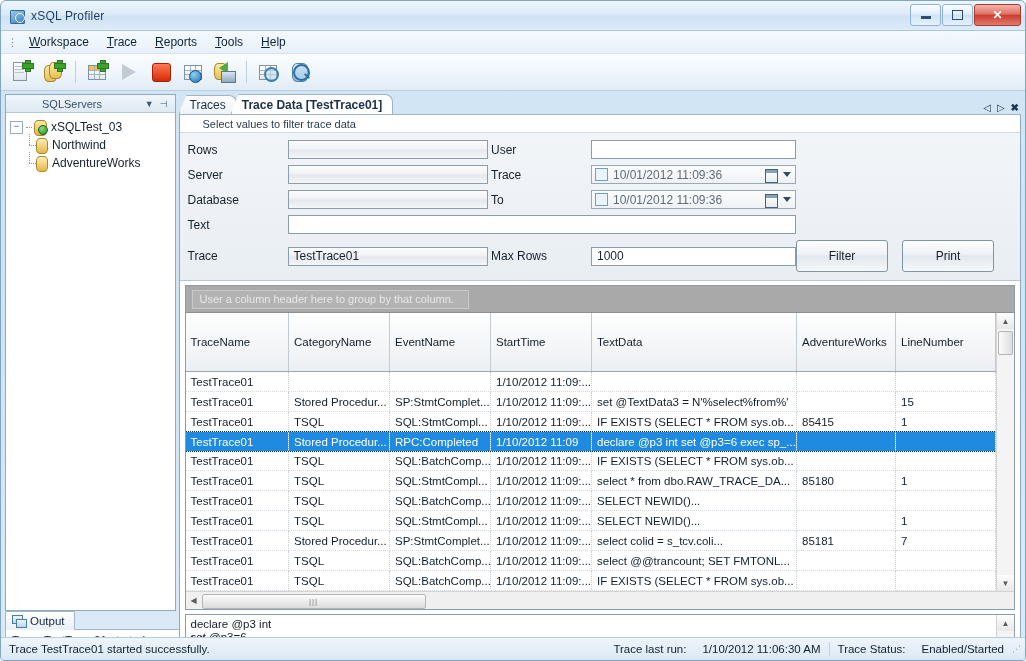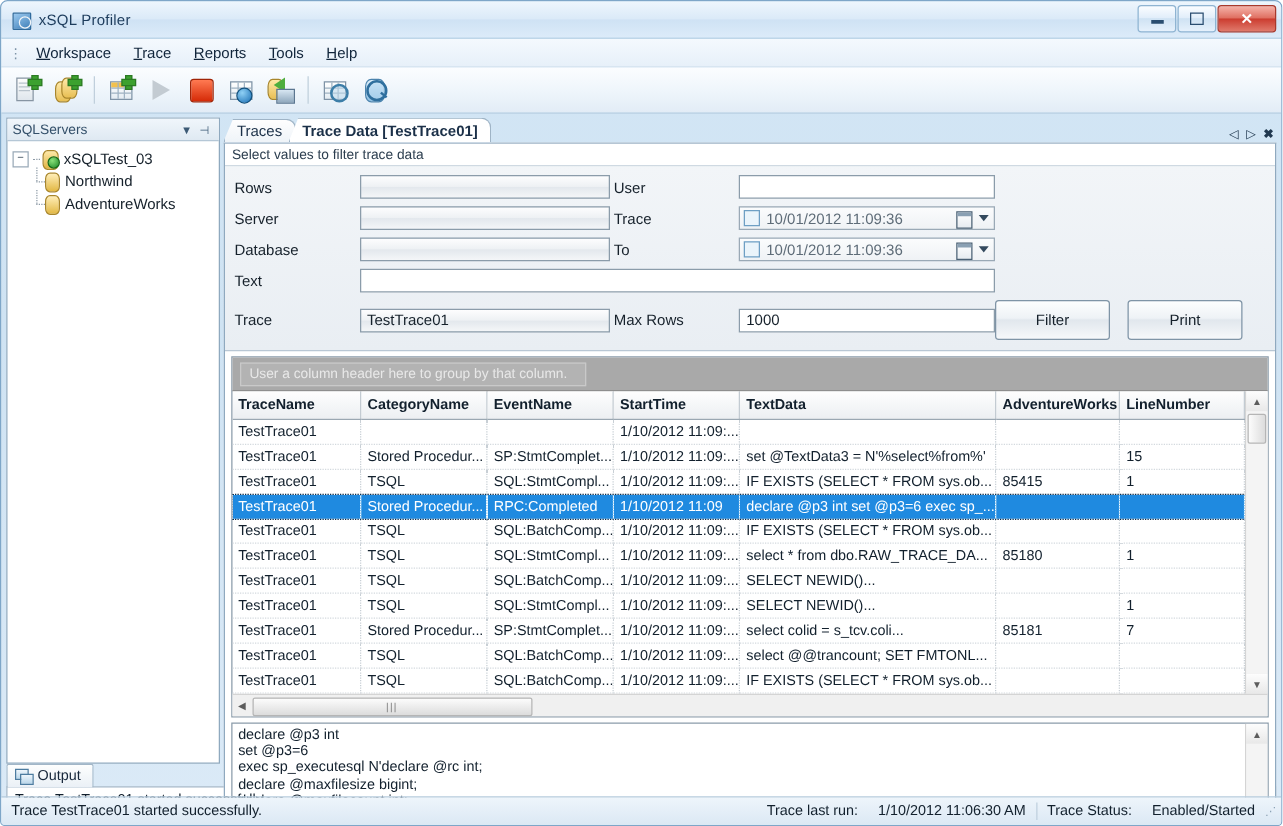--- a/index.html
+++ b/index.html
@@ -111,21 +111,21 @@
   
   .sidebar {
     width: 182px; background:#fff; border:1px solid #8fa9bf; box-sizing:border-box;
     display:flex; flex-direction:column;
   }
   .sidebar-head {
     height:17px; display:flex; align-items:center;
     background: linear-gradient(180deg,#f0f6fb,#dfe9f2);
     border-bottom:1px solid #b5c7d6; padding:0 4px; font-size:11px; color:#34506a;
   }
-  .sidebar-head .sh-title{flex:1;}
+  .sidebar-head .sh-title{flex:1;margin-left:32px;}
   .sidebar-head .sh-btn{font-size:9px;color:#3c5a75;padding:0 3px;}
   .tree { flex:1; padding: 5px 4px; font-size:12px; color:#16212b; }
   .tnode { display:flex; align-items:center; height:18px; }
   .texpand { width:11px; height:11px; border:1px solid #9aaab8; background:#fff; font-size:9px; line-height:9px; text-align:center; color:#3a4a58; margin-right:3px; }
   .tdots { width:6px; border-top:1px dotted #8d9aa6; margin-right:2px;}
   .srvicon{ width:13px;height:15px;position:relative; margin-right:4px;}
   .srvicon .c{position:absolute;left:0;top:0;width:11px;height:14px;border-radius:4px/5px;background:linear-gradient(180deg,#ffe9a8,#e0b343);border:1px solid #a9862b;}
   .srvicon .g{position:absolute;right:-1px;bottom:0px;width:8px;height:8px;border-radius:50%;background:radial-gradient(circle at 35% 30%,#8ae07a,#1d8a27);border:1px solid #116b1a;}
   .dbicon{ width:11px;height:15px;position:relative;margin-right:5px;}
   .dbicon .c{position:absolute;left:0;top:0;width:10px;height:14px;border-radius:4px/5px;background:linear-gradient(180deg,#ffeeb8,#e2b844);border:1px solid #a9862b;}
@@ -146,21 +146,21 @@
     color:#1b3048;
     transform: skewX(0deg);
     clip-path: polygon(8px 0, 100% 0, 100% 100%, 0 100%);
   }
   .tab.active { background:#fff; font-weight:bold; z-index:3; height:19px; }
   .tabnav { position:absolute; right:2px; bottom:1px; display:flex; gap:6px; align-items:center; font-size:10px; color:#20384f; }
   .tabnav span{cursor:default;}
 
   .contentbox { flex:1; background:#fff; border:1px solid #8fa9bf; border-top:1px solid #9fb4c6; display:flex; flex-direction:column; }
 
-  .hint { font-size:11px; color:#2b3d4e; padding:3px 6px 2px 6px; }
+  .hint { font-size:11px; color:#2b3d4e; padding:3px 6px 2px 23px; }
 
   .filterpanel {
     background: linear-gradient(180deg,#f2f5f8,#e9eef3);
     border-top:1px solid #cfd9e2; border-bottom:1px solid #b9c7d4;
     padding: 7px 8px 8px 8px;
     display:grid;
     grid-template-columns: 100px 200px 1fr 100px 205px 1fr;
     grid-row-gap:6px; align-items:center;
   }
   .flabel { font-size:12px; color:#16212b; }
@@ -203,21 +203,21 @@
     flex:1; height:17px; border:1px solid #c9c9c9; background:#b3b3b3;
     display:flex; align-items:center; padding-left:7px; font-size:11px; color:#e8e8e8;
     max-width: 268px;
   }
   .gridscroll{ flex:1; display:flex; min-height:0; }
   .gridmain{ flex:1; min-width:0; display:flex; flex-direction:column; overflow:hidden;}
   table.dg { border-collapse: collapse; width:100%; table-layout:fixed; font-size:11.5px; }
   table.dg th {
     background: linear-gradient(180deg,#fefefe,#eceff2);
     border-right:1px solid #c3cbd2; border-bottom:1px solid #9aa7b2;
-    font-weight:bold; text-align:left; padding:3px 5px; color:#12202d; height:16px;
+    font-weight:normal; text-align:left; padding:21px 5px; color:#12202d; height:16px;
     white-space:nowrap; overflow:hidden;
   }
   table.dg td {
     border-right:1px dotted #c8cfd5; border-bottom:1px dotted #d3d9de;
     padding:2px 5px; color:#12202d; height:15px; white-space:nowrap; overflow:hidden;
     text-overflow: clip;
   }
   tr.sel td { background:#1f8ae0; color:#fff; border-right:1px dotted #7cc0f0; border-bottom:none; }
   tr.sel { outline: 1px dotted #0a2d4d; }
   .vscroll{ width:17px; background:#f0f0f0; border-left:1px solid #d4d4d4; display:flex; flex-direction:column; }

